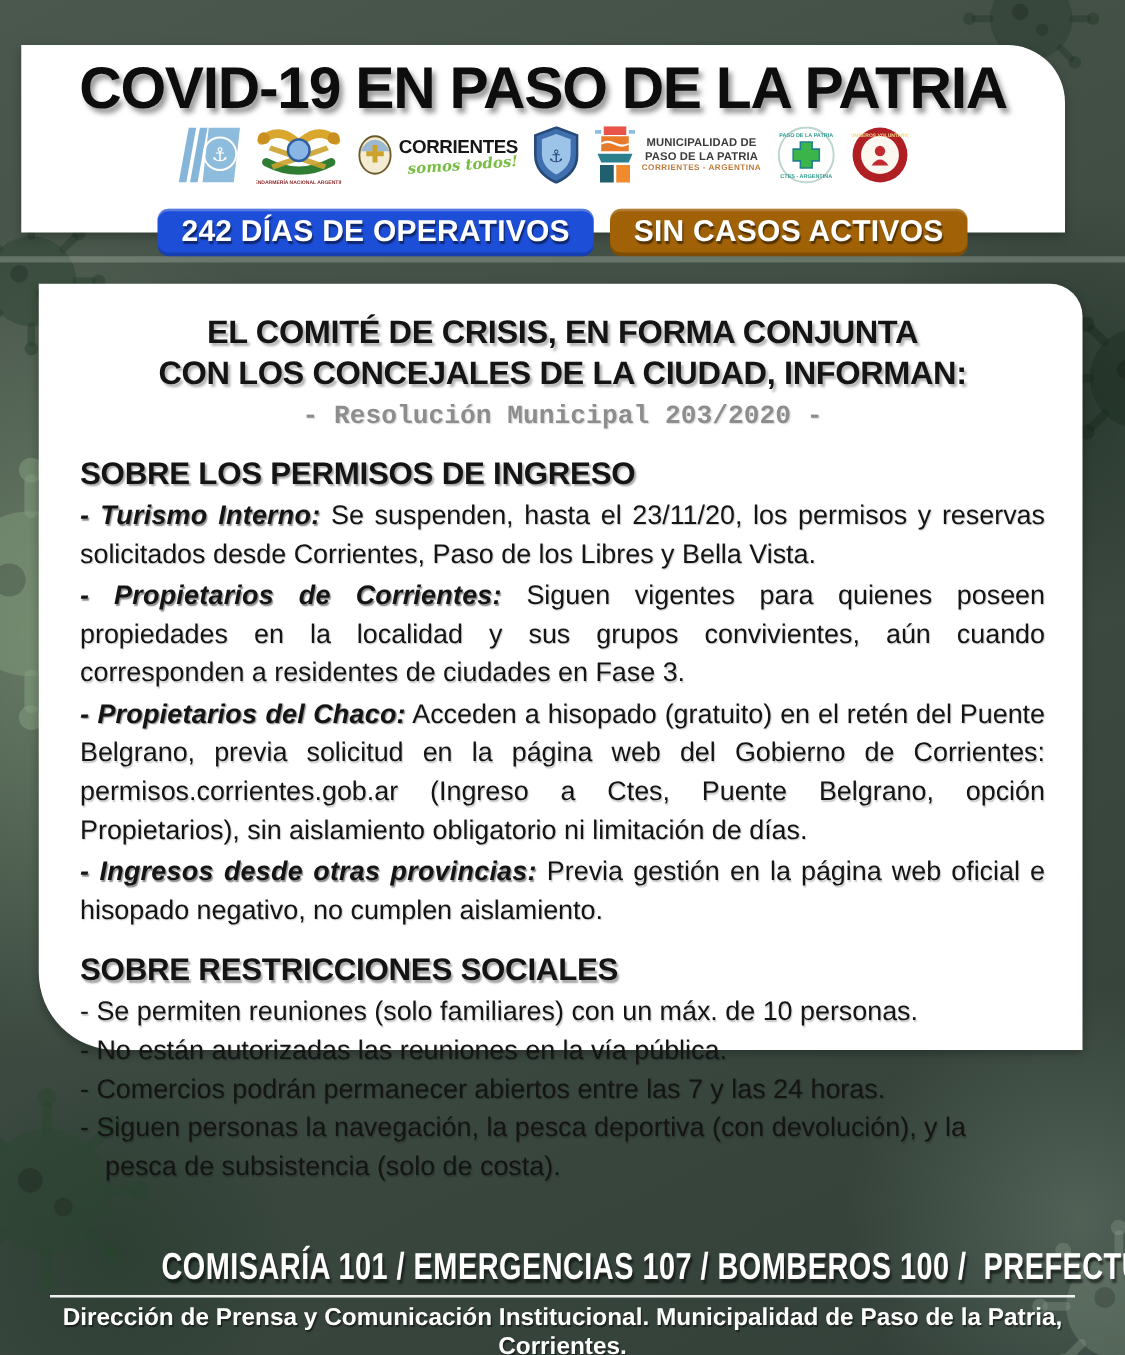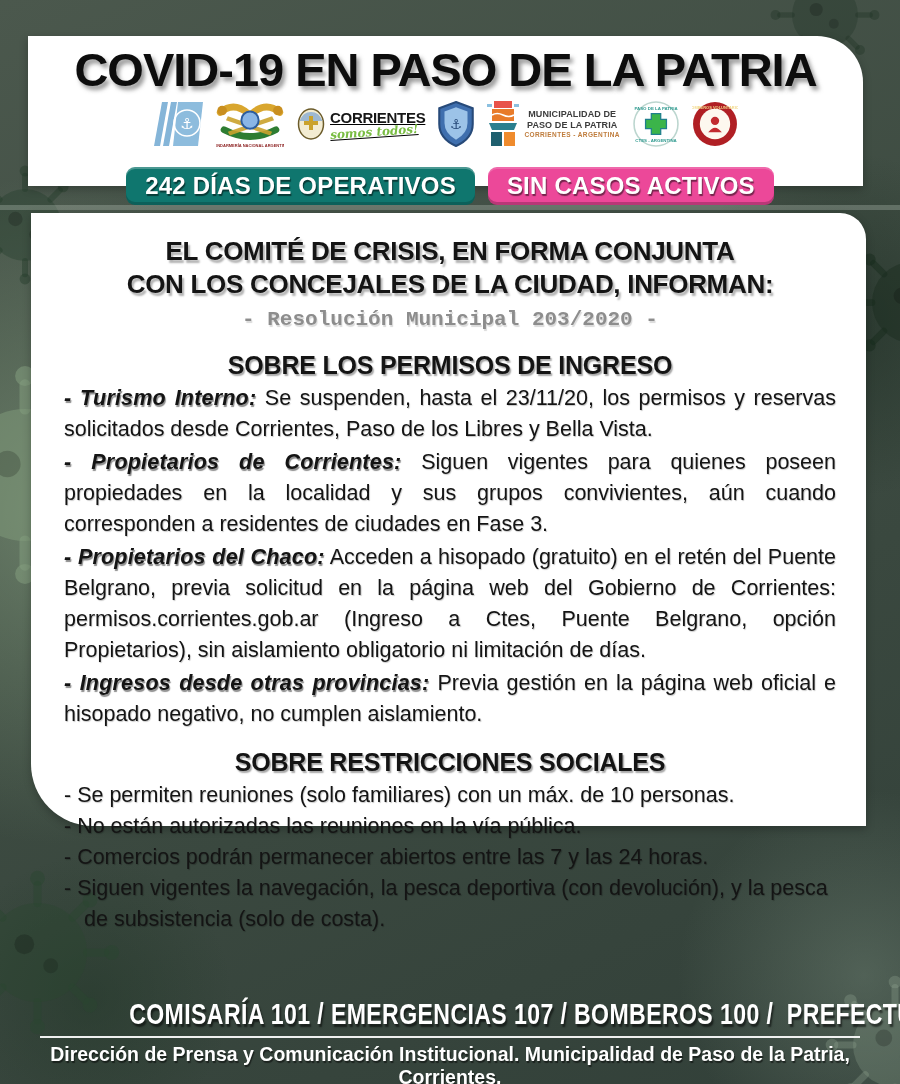--- a/index.html
+++ b/index.html
@@ -13,65 +13,65 @@
       radial-gradient(220px 220px at 10% 92%, rgba(30,52,36,0.45), rgba(30,52,36,0) 65%),
       linear-gradient(155deg,#4b584d 0%,#3e4c42 45%,#324039 100%);
     position:relative;
   }
   .virus{position:absolute;z-index:0;}
   .bg-band{position:absolute;top:205px;left:0;width:900px;height:5px;
     background:rgba(206,215,205,0.28);z-index:1;}
 
   
   .header-box{
-    position:absolute;left:28px;top:36px;width:835px;height:150px;
+    position:absolute;left:17px;top:36px;width:835px;height:150px;
     background:#fff;border-radius:0 46px 0 0;z-index:2;
     box-shadow:0 3px 8px rgba(0,0,0,0.25);
     text-align:center;box-sizing:border-box;padding-top:8px;
   }
   .poster-title{
     margin:0;font-size:47px;font-weight:bold;letter-spacing:-1px;color:#0d0d0d;
     text-shadow:3px 4px 4px rgba(70,70,70,0.55);line-height:52px;
   }
   .logos{display:flex;justify-content:center;align-items:center;gap:13px;margin-top:2px;height:52px;}
   .logo{display:flex;align-items:center;gap:5px;}
-  .corrientes-text{display:flex;flex-direction:column;align-items:flex-start;line-height:1;text-decoration:underline;}
+  .corrientes-text{display:flex;flex-direction:column;align-items:flex-end;line-height:1;}
   .corrientes-word{font-size:15px;font-weight:bold;letter-spacing:-0.3px;color:#161616;}
   .corrientes-slogan{font-size:12px;font-style:italic;font-weight:bold;color:#79bd43;
     font-family:"DejaVu Serif",serif;transform:rotate(-4deg);margin-top:1px;}
   .muni-text{display:flex;flex-direction:column;line-height:1.15;text-align:left;align-items:center;}
   .muni-l1,.muni-l2{font-size:9px;font-weight:bold;color:#3c3c3c;letter-spacing:0.1px;}
   .muni-l3{font-size:6.5px;font-weight:bold;color:#bf7c3c;letter-spacing:0.4px;margin-top:1px;}
 
   
   .badges{position:absolute;top:167px;left:0;width:900px;display:flex;
     justify-content:center;gap:13px;z-index:2;}
   .badge{
     height:38px;line-height:38px;padding:0 19px;border-radius:9px;
     font-size:24px;font-weight:bold;color:#fff;letter-spacing:0.2px;
     text-shadow:1px 2px 1px rgba(0,0,0,0.5);
   }
-  .badge-green{background:#0f766e;
+  .badge-green{background:#1d4ed8;
     box-shadow:inset 0 2px 0 rgba(255,255,255,0.25),inset 0 -3px 0 rgba(0,0,0,0.18);}
-  .badge-red{background:#ec4899;
+  .badge-red{background:#a16207;
     box-shadow:inset 0 2px 0 rgba(255,255,255,0.18),inset 0 -3px 0 rgba(0,0,0,0.22);}
 
   
   .content-box{
-    position:absolute;left:31px;top:213px;width:835px;height:613px;
+    position:absolute;left:31px;top:227px;width:835px;height:613px;
     background:#fff;border-radius:0 26px 0 62px;z-index:2;
     box-shadow:0 3px 8px rgba(0,0,0,0.25);
     box-sizing:border-box;padding:22px 30px 12px 33px;color:#141414;
   }
   .intro-line{font-size:26px;line-height:33px;font-weight:bold;text-align:center;
     letter-spacing:-0.3px;text-shadow:2px 2.5px 2px rgba(0,0,0,0.3);}
   .resolution{font-size:21px;line-height:26px;margin-top:6px;color:#8d8d8d;font-weight:bold;
     text-align:center;text-shadow:1px 1.5px 1px rgba(0,0,0,0.15);font-family:Liberation Mono, monospace;}
   .section-heading{
-    font-size:25px;line-height:29px;margin:18px 0 3px;text-align:center;font-weight:bold;
+    font-size:25px;line-height:29px;margin:18px 0 3px;text-align:left;font-weight:bold;
     letter-spacing:-0.2px;text-shadow:1.5px 2px 1.5px rgba(0,0,0,0.35);
   }
   .para{font-size:21.5px;line-height:31px;text-align:justify;margin:0 0 2px;
     text-shadow:0.8px 1.2px 1px rgba(0,0,0,0.22);}
   .lead{font-weight:bold;letter-spacing:0.2px;text-shadow:1px 1.5px 1px rgba(0,0,0,0.45);font-style:italic;}
   .bullet{font-size:21.5px;line-height:31px;margin:0;padding-left:20px;text-indent:-20px;
     text-shadow:0.8px 1.2px 1px rgba(0,0,0,0.22);}
 
   
   .emergency{position:absolute;top:997px;left:0;width:900px;text-align:center;z-index:2;}
@@ -246,21 +246,21 @@
   <p class="para"><b class="lead">- Turismo Interno:</b> <span>Se suspenden, hasta el 23/11/20, los permisos y reservas solicitados desde Corrientes, Paso de los Libres y Bella Vista.</span></p>
   <p class="para"><b class="lead">- Propietarios de Corrientes:</b> <span>Siguen vigentes para quienes poseen propiedades en la localidad y sus grupos convivientes, aún cuando corresponden a residentes de ciudades en Fase 3.</span></p>
   <p class="para"><b class="lead">- Propietarios del Chaco:</b> <span>Acceden a hisopado (gratuito) en el retén del Puente Belgrano, previa solicitud en la página web del Gobierno de Corrientes: permisos.corrientes.gob.ar (Ingreso a Ctes, Puente Belgrano, opción Propietarios), sin aislamiento obligatorio ni limitación de días.</span></p>
   <p class="para"><b class="lead">- Ingresos desde otras provincias:</b> <span>Previa gestión en la página web oficial e hisopado negativo, no cumplen aislamiento.</span></p>
 
   <div class="section-heading">SOBRE RESTRICCIONES SOCIALES</div>
 
   <p class="bullet">- Se permiten reuniones (solo familiares) con un máx. de 10 personas.</p>
   <p class="bullet">- No están autorizadas las reuniones en la vía pública.</p>
   <p class="bullet">- Comercios podrán permanecer abiertos entre las 7 y las 24 horas.</p>
-  <p class="bullet">- Siguen vigentes la navegación, la pesca deportiva (con devolución), y la pesca de subsistencia (solo de costa).</p>
+  <p class="bullet">- Siguen personas la navegación, la pesca deportiva (con devolución), y la pesca de subsistencia (solo de costa).</p>
 
 </div>
 
 <div class="emergency">
   <span>COMISARÍA 101 / EMERGENCIAS 107 / BOMBEROS 100 /  PREFECTURA 106</span>
 </div>
 <div class="divider"></div>
 <div class="footer-line">Dirección de Prensa y Comunicación Institucional. Municipalidad de Paso de la Patria, Corrientes.</div>
 
 </body></html>

